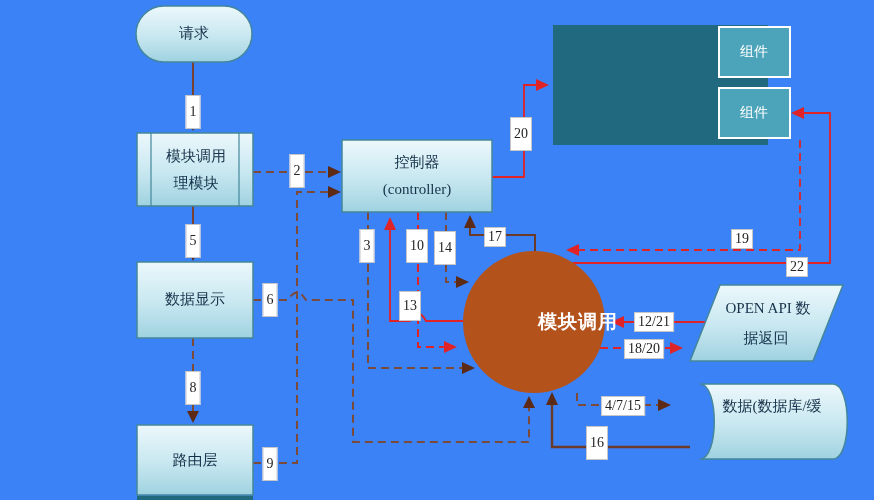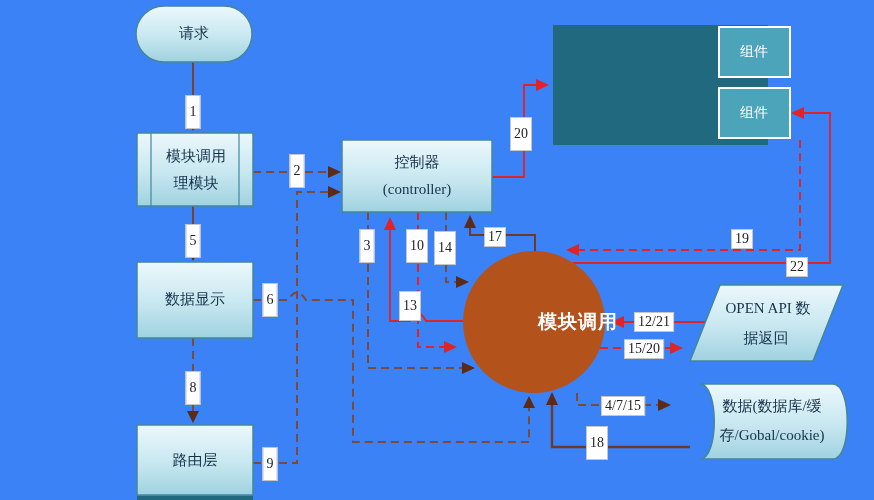--- a/index.html
+++ b/index.html
@@ -128,34 +128,33 @@
 
   <div class="ntext white" style="left:754px;top:52px;font-size:14px;">组件</div>
   <div class="ntext white" style="left:754px;top:113px;font-size:14px;">组件</div>
 
   <div class="ntext white big" style="left:534px;top:322px;margin-left:44px;">模块调用</div>
 
   <div class="ntext" style="left:768px;top:309px;">OPEN API 数</div>
   <div class="ntext" style="left:766px;top:339px;">据返回</div>
 
   <div class="ntext" style="left:772px;top:407px;">数据(数据库/缓</div>
-  <div class="ntext" style="left:772px;top:436px;">存/Gobal/cookie)</div>
 
   <div class="elabel tall" style="left:193px;top:112px;">1</div>
   <div class="elabel tall" style="left:297px;top:171px;">2</div>
   <div class="elabel tall" style="left:193px;top:241px;">5</div>
   <div class="elabel tall" style="left:270px;top:300px;">6</div>
   <div class="elabel tall" style="left:193px;top:388px;">8</div>
   <div class="elabel tall" style="left:270px;top:464px;">9</div>
   <div class="elabel tall" style="left:367px;top:246px;">3</div>
   <div class="elabel tall" style="left:417px;top:246px;">10</div>
   <div class="elabel tall" style="left:445px;top:248px;">14</div>
   <div class="elabel" style="left:410px;top:306px;padding:7px 3px;">13</div>
   <div class="elabel" style="left:495px;top:237px;">17</div>
   <div class="elabel tall" style="left:521px;top:134px;">20</div>
   <div class="elabel" style="left:742px;top:239px;">19</div>
   <div class="elabel" style="left:797px;top:267px;">22</div>
   <div class="elabel" style="left:654px;top:322px;">12/21</div>
-  <div class="elabel" style="left:644px;top:349px;">15/20</div>
+  <div class="elabel" style="left:644px;top:349px;">18/20</div>
   <div class="elabel" style="left:623px;top:406px;text-align:right;">4/7/15</div>
-  <div class="elabel tall" style="left:597px;top:443px;">18</div>
+  <div class="elabel tall" style="left:597px;top:443px;">16</div>
 
 </div>
 
 </body></html>

